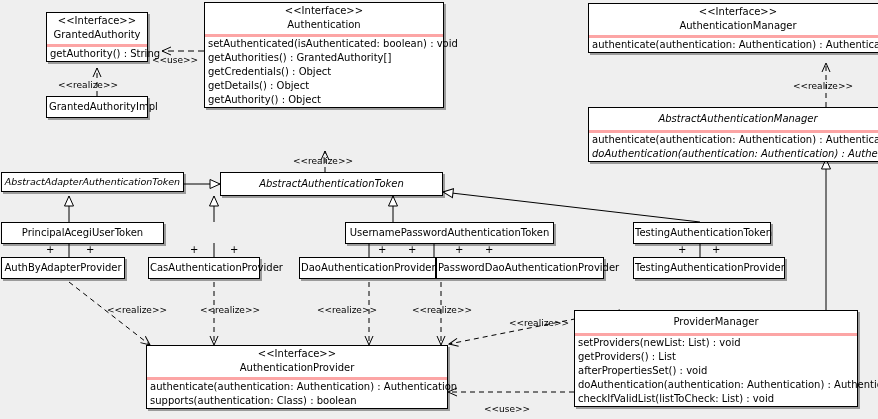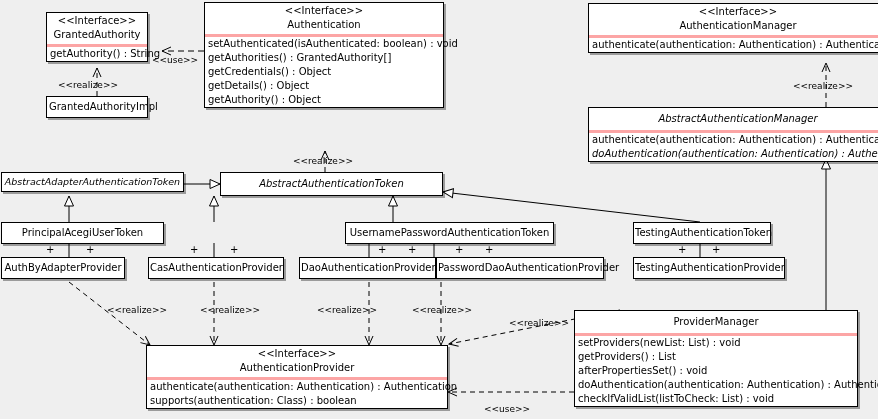--- a/index.html
+++ b/index.html
@@ -172,21 +172,21 @@
   <div class="plus" style="left:485px;top:245px;">+</div>
   <div class="plus" style="left:678px;top:245px;">+</div>
   <div class="plus" style="left:712px;top:245px;">+</div>
 
   <div class="uml" style="left:1px;top:257px;width:124px;">
     <div class="sec">
       <div class="row ctr" style="padding:4px 1px;">AuthByAdapterProvider</div>
     </div>
   </div>
 
-  <div class="uml" style="left:148px;top:257px;width:136px;">
+  <div class="uml" style="left:148px;top:257px;width:112px;">
     <div class="sec">
       <div class="row ctr" style="padding:4px 1px;">CasAuthenticationProvider</div>
     </div>
   </div>
 
   <div class="uml" style="left:299px;top:257px;width:137px;">
     <div class="sec">
       <div class="row ctr" style="padding:4px 1px;">DaoAuthenticationProvider</div>
     </div>
   </div>

